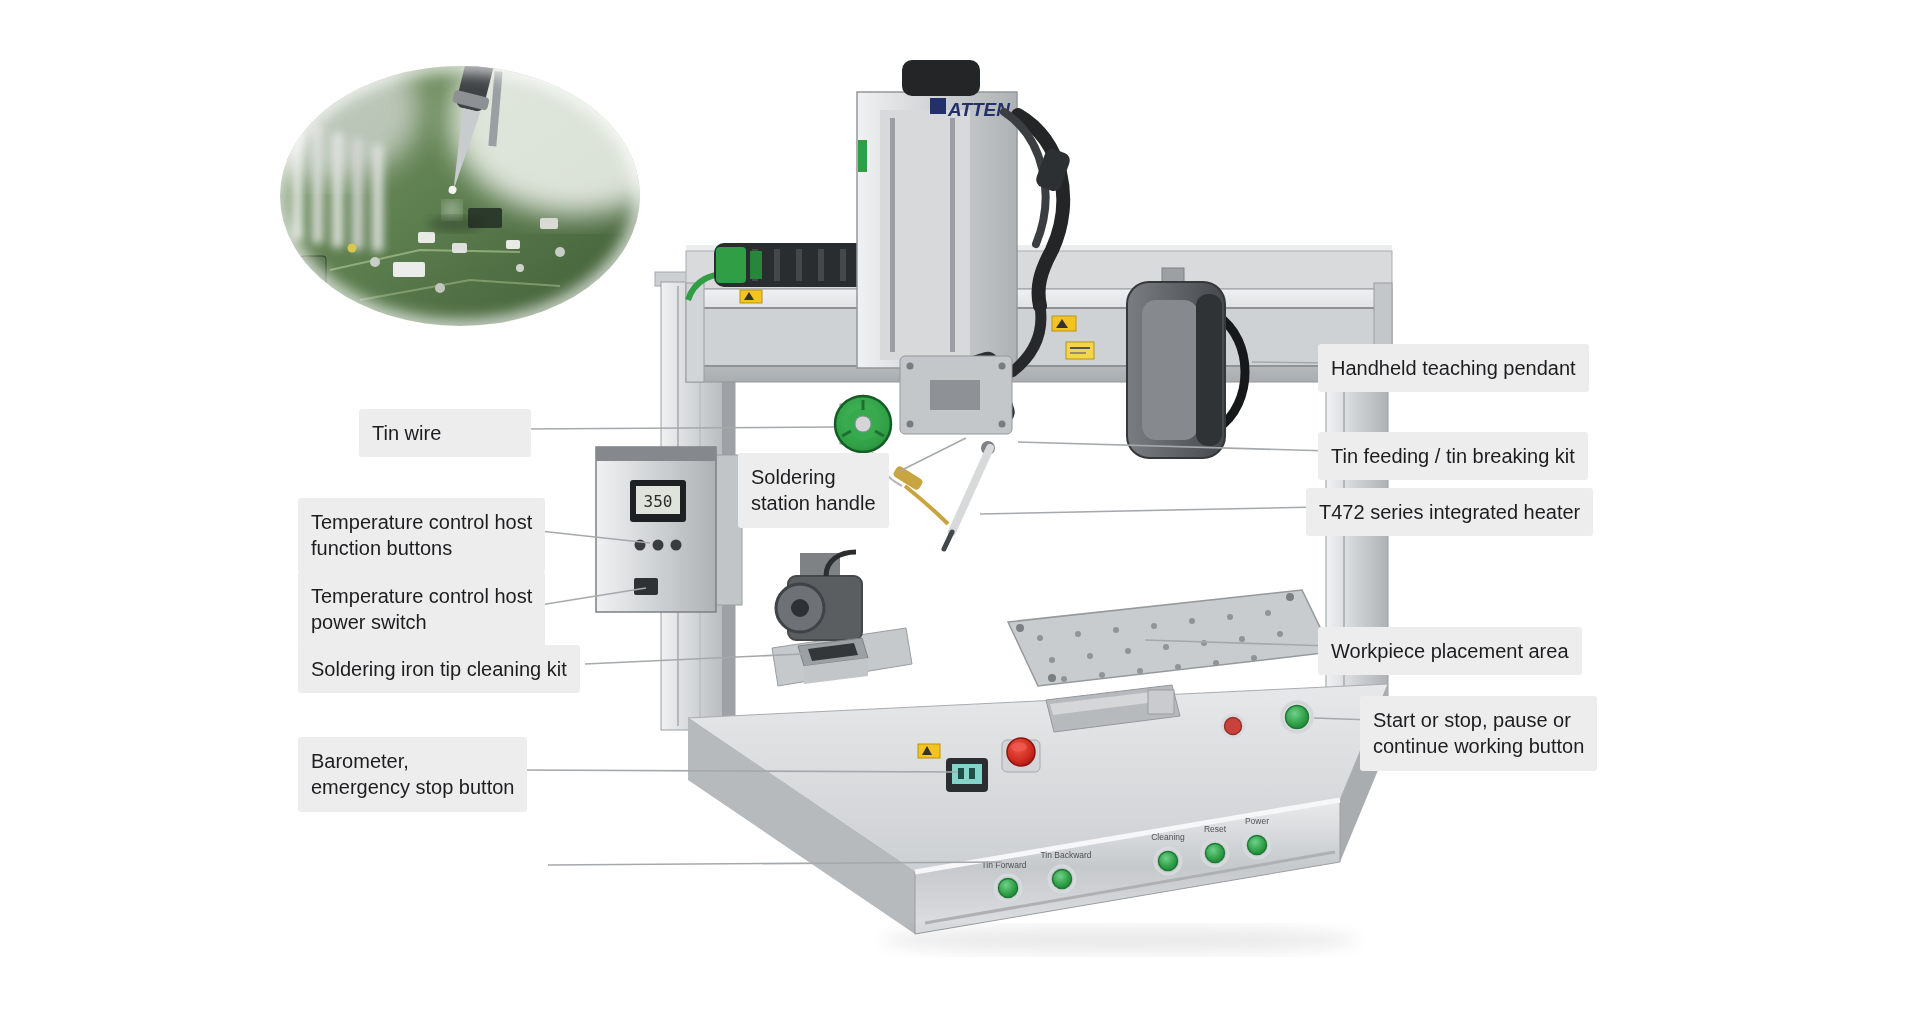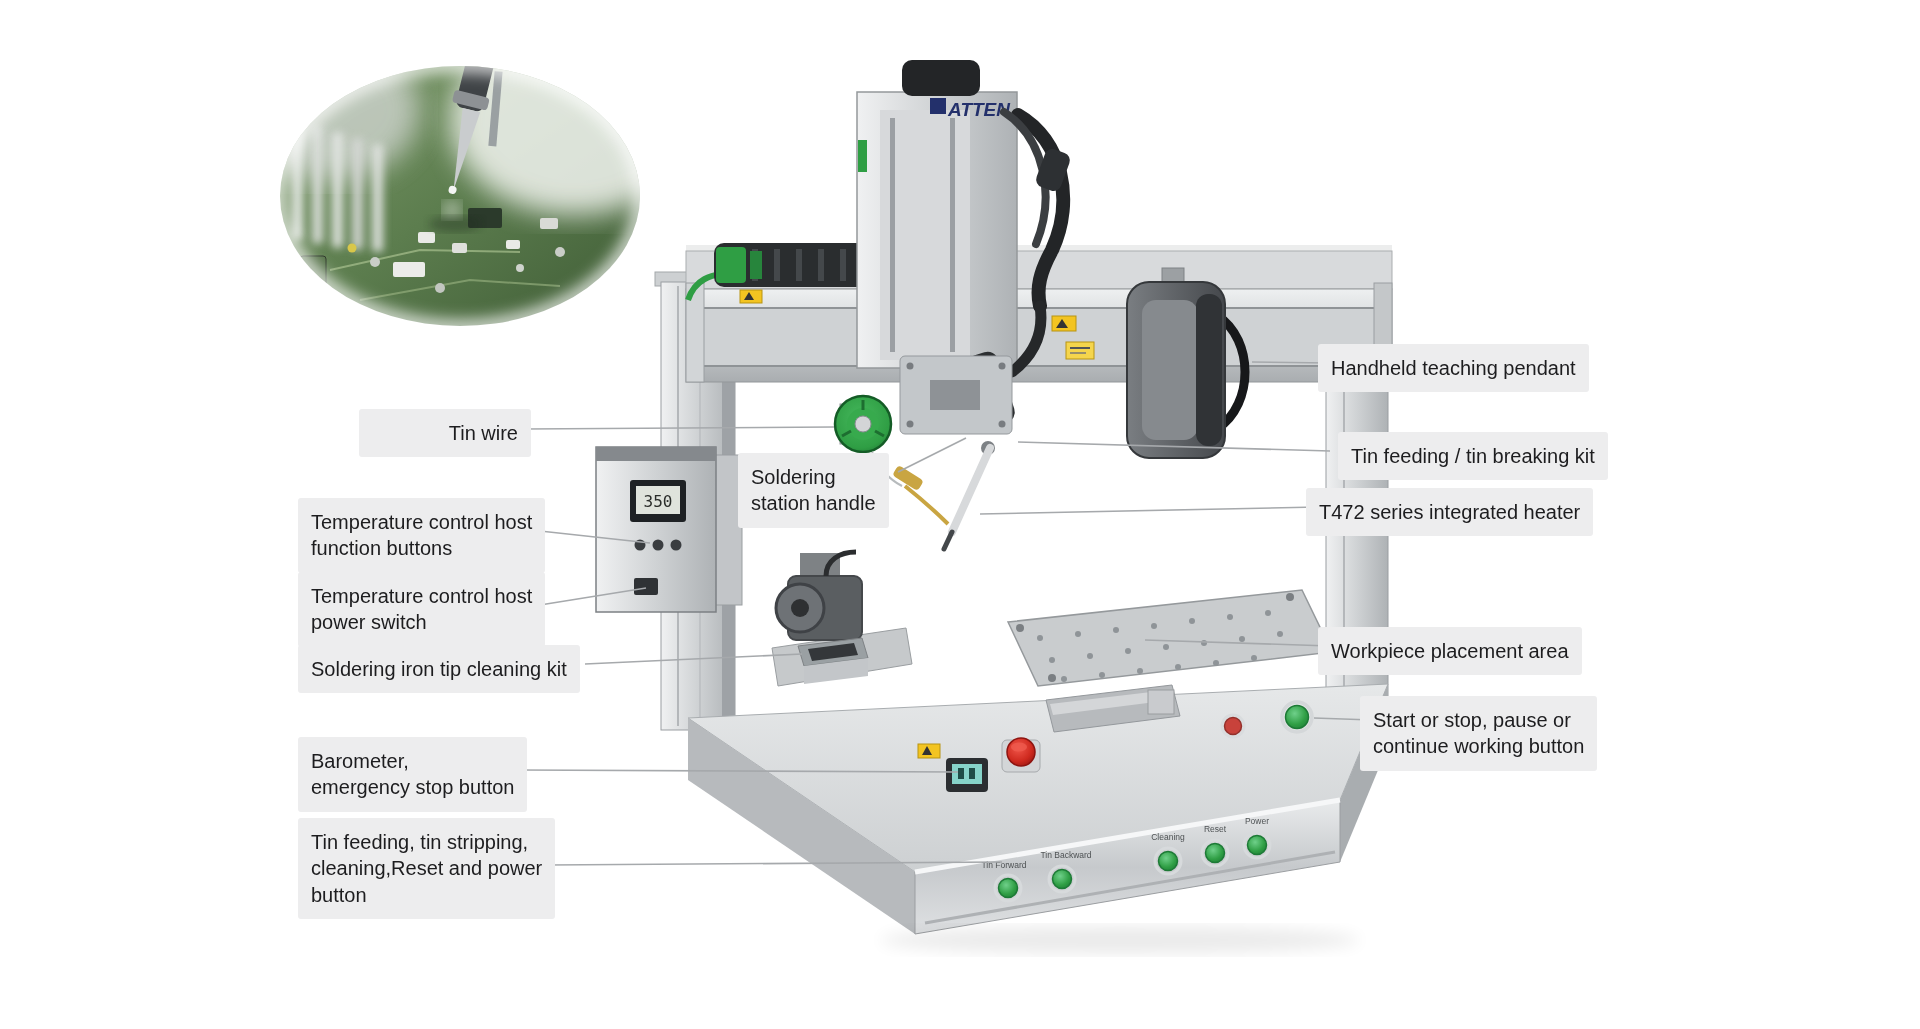--- a/index.html
+++ b/index.html
@@ -1,21 +1,21 @@
 <!DOCTYPE html>
 <html><head>
 <meta charset="utf-8">
 <style>
   html,body{margin:0;padding:0;background:#ffffff;}
   #stage{position:relative;width:1920px;height:1029px;background:#ffffff;overflow:hidden;
          font-family:"Liberation Sans",sans-serif;}
   #art{position:absolute;left:0;top:0;}
   .lbl{position:absolute;background:#ededee;color:#1d1d1f;font-size:20px;line-height:1.32;
        padding:11px 13px;border-radius:3px;white-space:pre-line;}
-  .lbl.center{min-width:146px;text-align:right;}
+  .lbl.center{min-width:146px;text-align:left;}
   svg text{font-family:"Liberation Sans",sans-serif;}
   .lcd{font-family:"DejaVu Sans Mono",monospace;}
 </style>
 </head>
 <body>
 
 <div id="stage">
 
 <svg id="art" width="1920" height="1029" viewBox="0 0 1920 1029">
   <defs>
@@ -379,23 +379,20 @@
 <div class="lbl center" style="left:359px;top:409px;">Tin wire</div>
 <div class="lbl" style="left:738px;top:453px;">Soldering
 station handle</div>
 <div class="lbl" style="left:298px;top:498px;">Temperature control host
 function buttons</div>
 <div class="lbl" style="left:298px;top:572px;">Temperature control host
 power switch</div>
 <div class="lbl" style="left:298px;top:645px;">Soldering iron tip cleaning kit</div>
 <div class="lbl" style="left:298px;top:737px;">Barometer,
 emergency stop button</div>
-<div class="lbl" style="left:298px;top:818px;">Tin feeding, tin stripping,
-cleaning,Reset and power
-button</div>
 <div class="lbl" style="left:1318px;top:344px;">Handheld teaching pendant</div>
-<div class="lbl" style="left:1318px;top:432px;margin-left:20px;">Tin feeding / tin breaking kit</div>
+<div class="lbl" style="left:1318px;top:432px;">Tin feeding / tin breaking kit</div>
 <div class="lbl" style="left:1306px;top:488px;text-align:center;">T472 series integrated heater</div>
 <div class="lbl" style="left:1318px;top:627px;">Workpiece placement area</div>
 <div class="lbl" style="left:1360px;top:696px;">Start or stop, pause or
 continue working button</div>
 
 </div>
 
 </body></html>

